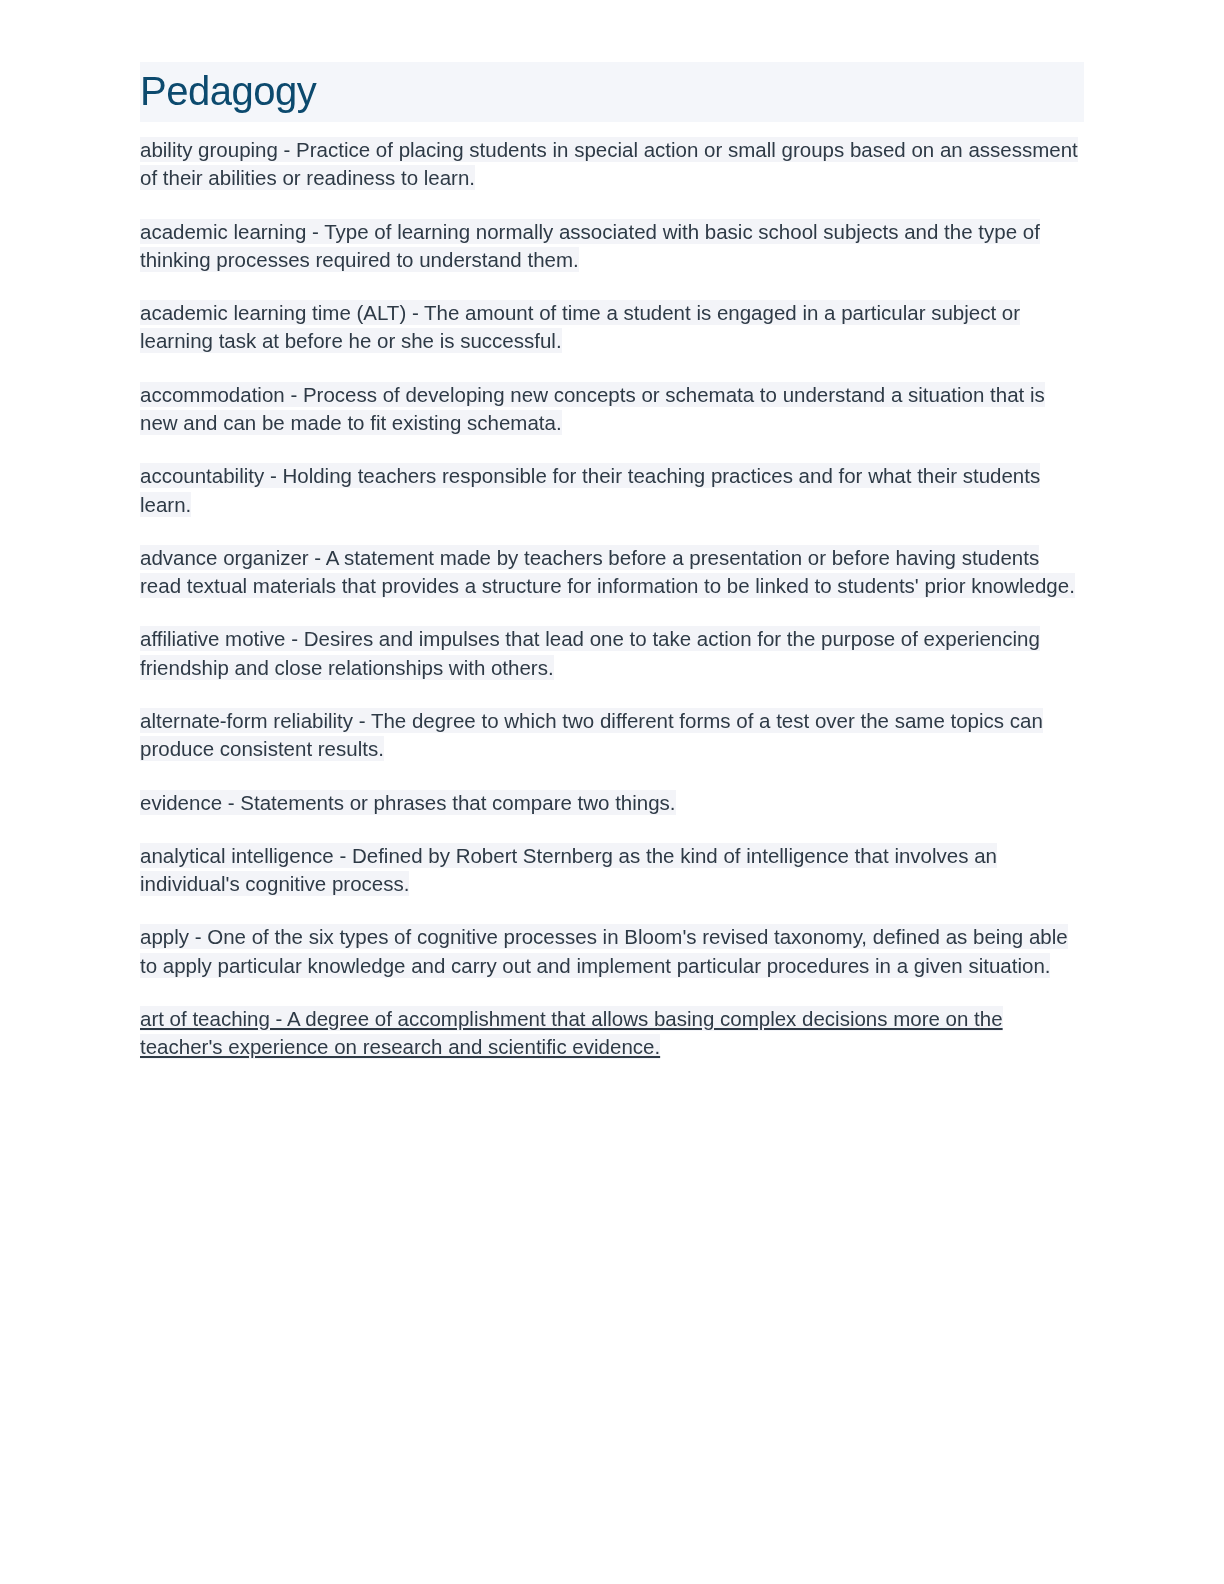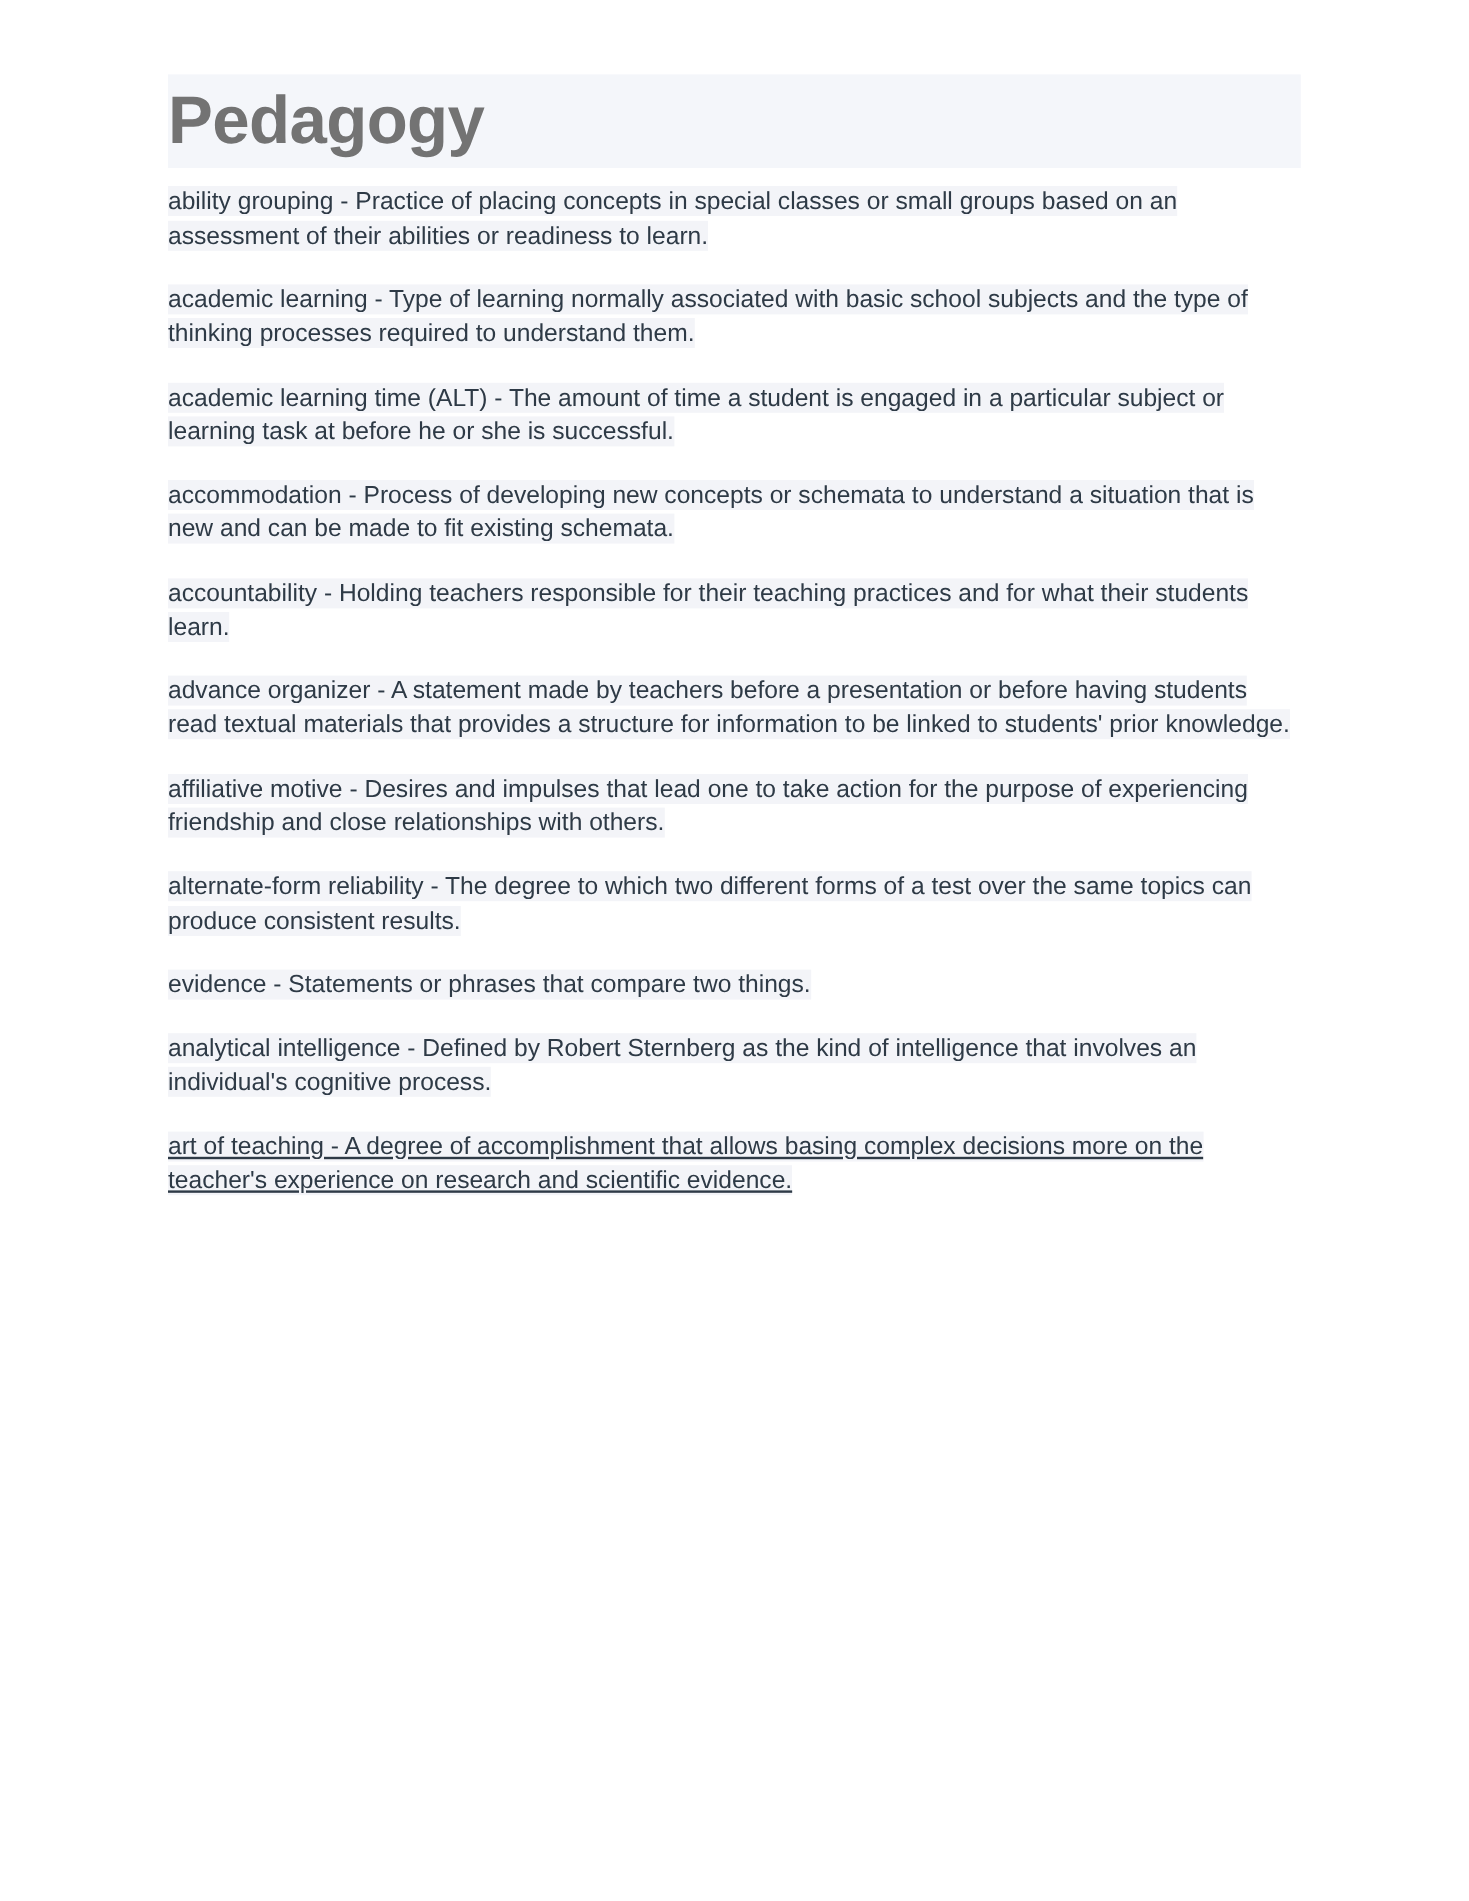--- a/index.html
+++ b/index.html
@@ -19,24 +19,24 @@
     box-sizing: border-box;
     padding: 62px 140px 60px 140px;
     background: #ffffff;
   }
   .title-band {
     background: #f4f6fa;
     padding: 6px 0 8px 0;
     margin: 0 0 14px 0;
   }
   .doc-title {
-    font-size: 56px;
-    font-weight: bold;
+    font-size: 40px;
+    font-weight: normal;
     letter-spacing: -0.5px;
-    color: #737373;
+    color: #0c4a6e;
     margin: 0;
     line-height: 1.15;
   }
   .entries {
     margin: 0;
     padding: 0;
   }
   .entry {
     font-size: 20.5px;
     line-height: 1.38;
@@ -58,26 +58,27 @@
 </head>
 <body>
 
 <div class="page">
 
   <div class="title-band">
     <h1 class="doc-title">Pedagogy</h1>
   </div>
 
   <div class="entries">
-      <p class="entry"><span class="hl">ability grouping - Practice of placing concepts in special classes or small groups based on an assessment of their abilities or readiness to learn.</span></p>
+      <p class="entry"><span class="hl">ability grouping - Practice of placing students in special action or small groups based on an assessment of their abilities or readiness to learn.</span></p>
       <p class="entry"><span class="hl">academic learning - Type of learning normally associated with basic school subjects and the type of thinking processes required to understand them.</span></p>
       <p class="entry"><span class="hl">academic learning time (ALT) - The amount of time a student is engaged in a particular subject or learning task at before he or she is successful.</span></p>
       <p class="entry"><span class="hl">accommodation - Process of developing new concepts or schemata to understand a situation that is new and can be made to fit existing schemata.</span></p>
       <p class="entry"><span class="hl">accountability - Holding teachers responsible for their teaching practices and for what their students learn.</span></p>
       <p class="entry"><span class="hl">advance organizer - A statement made by teachers before a presentation or before having students read textual materials that provides a structure for information to be linked to students' prior knowledge.</span></p>
       <p class="entry"><span class="hl">affiliative motive - Desires and impulses that lead one to take action for the purpose of experiencing friendship and close relationships with others.</span></p>
       <p class="entry"><span class="hl">alternate-form reliability - The degree to which two different forms of a test over the same topics can produce consistent results.</span></p>
       <p class="entry"><span class="hl">evidence - Statements or phrases that compare two things.</span></p>
       <p class="entry"><span class="hl">analytical intelligence - Defined by Robert Sternberg as the kind of intelligence that involves an individual's cognitive process.</span></p>
+      <p class="entry"><span class="hl">apply - One of the six types of cognitive processes in Bloom's revised taxonomy, defined as being able to apply particular knowledge and carry out and implement particular procedures in a given situation.</span></p>
       <p class="entry"><span class="hl">art of teaching - A degree of accomplishment that allows basing complex decisions more on the teacher's experience on research and scientific evidence.</span></p>
     </div>
 
 </div>
 
 </body></html>

